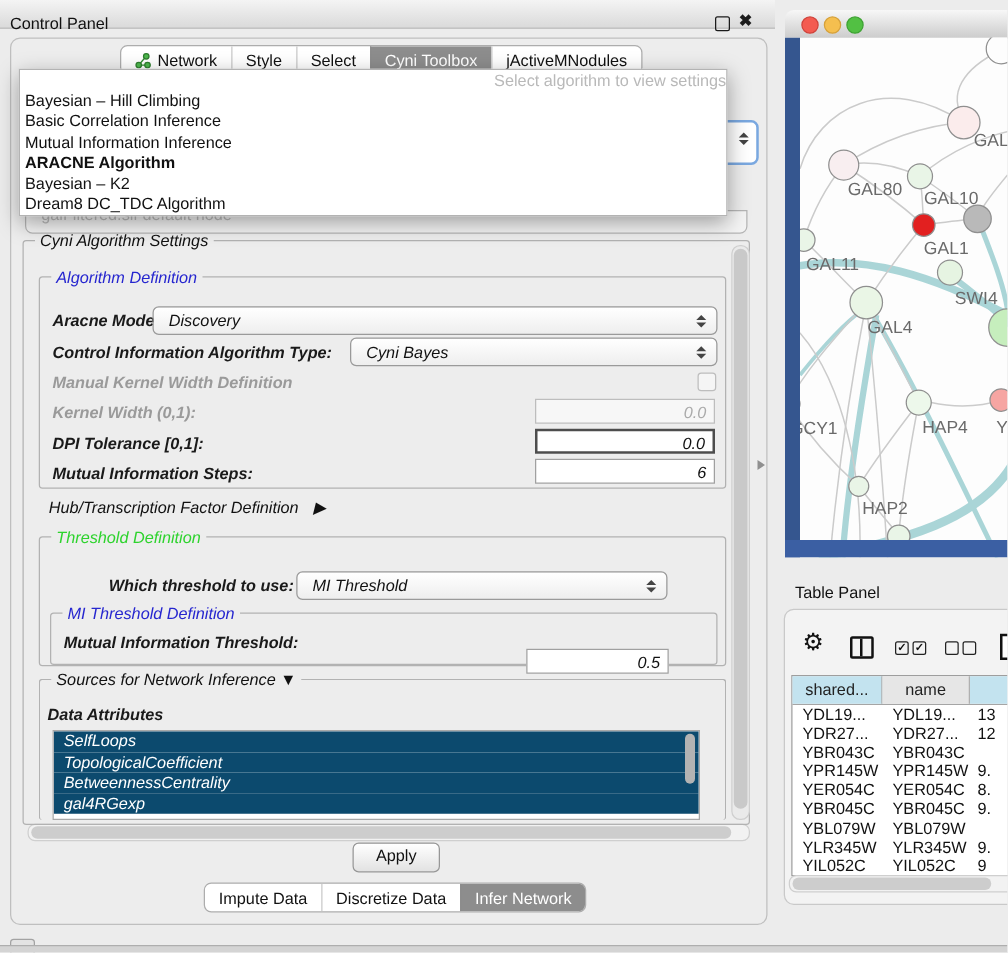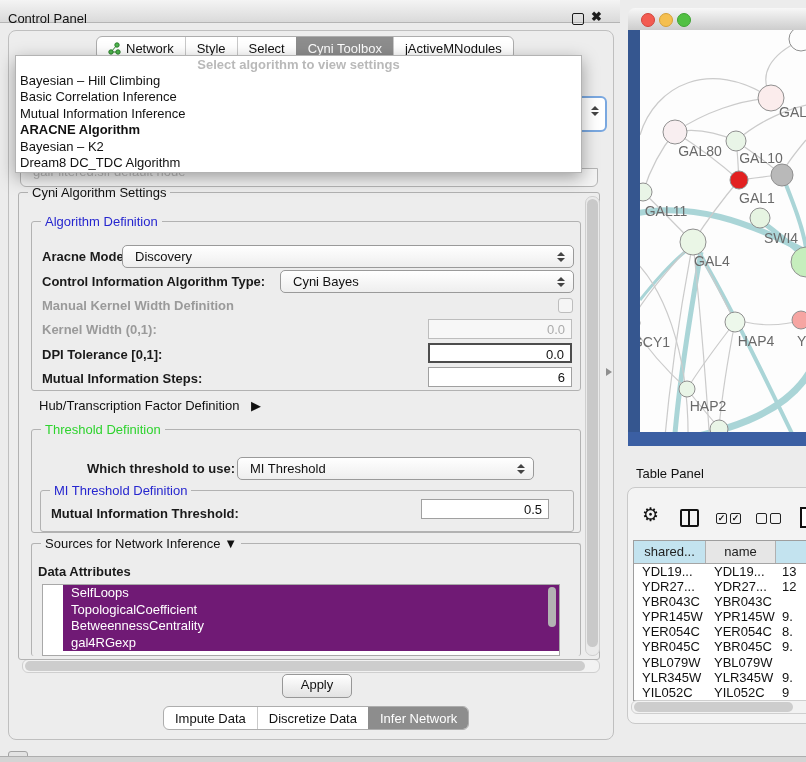--- a/index.html
+++ b/index.html
@@ -19,21 +19,21 @@
   .tabbar{display:flex;background:#fff;border:1px solid #adadad;border-radius:6px;height:22px;
           overflow:hidden;margin-left:18px;}
   .tab{display:flex;align-items:center;padding:0 11px;border-left:1px solid #c9c9c9;cursor:default;
        white-space:nowrap;}
   .tab:first-child{border-left:none;}
   .tab.sel{background:#8d8d8d;color:#fff;border-left-color:#8d8d8d;}
   .neticon{width:13px;height:13px;margin-right:5px;display:inline-block;}
   
   .popup{left:15px;top:55px;width:565px;height:116px;background:#fff;border:1px solid #b3b3b3;
          box-shadow:0 5px 16px rgba(0,0,0,.35);z-index:50;}
-  .popup-head{text-align:center;color:#b9b9b9;height:17px;line-height:17px;font-weight:bold;}
+  .popup-head{text-align:right;color:#b9b9b9;height:17px;line-height:17px;}
   .popup-item{height:16.4px;line-height:16.4px;padding-left:4px;}
   .popup-item.bold{font-weight:bold;}
   .ghost-combo{left:20px;top:168px;width:576px;height:17px;background:#f4f4f4;
                border:1px solid #b5b5b5;border-radius:0 0 6px 6px;overflow:hidden;z-index:4;}
   .ghost-combo span{display:block;margin:-5px 0 0 12px;color:#bcbcbc;}
   .ghost-blue{left:575px;top:96px;width:28px;height:32px;background:#fff;border:2px solid #7aa8e0;
               border-radius:6px;z-index:3;}
   
   .group{border:1px solid #b2b2b2;border-radius:3px;}
   .gtitle{position:absolute;top:-8px;left:9px;background:#ededed;padding:0 4px;line-height:15px;}
@@ -49,21 +49,21 @@
   .tri-up{width:0;height:0;border-left:4px solid transparent;border-right:4px solid transparent;
           border-bottom:4px solid #444;margin-bottom:2px;}
   .tri-dn{width:0;height:0;border-left:4px solid transparent;border-right:4px solid transparent;
           border-top:4px solid #444;}
   .inp{background:#fff;border:1px solid #a0a0a0;height:20px;line-height:20px;text-align:right;
        padding-right:6px;box-sizing:border-box;}
   .inp.dis{background:#f7f7f7;color:#ababab;border-color:#bdbdbd;}
   .inp.foc{border:2px solid #4d4d4d;}
   .cbx{width:13px;height:13px;border:1px solid #bdbdbd;border-radius:3px;background:#f5f5f5;}
   .attr-list{background:#fff;border:1px solid #a8a8a8;overflow:hidden;}
-  .attr-item{background:#701a75;color:#fff;height:16.5px;line-height:16.5px;padding-left:8px;margin-left:20px;}
+  .attr-item{background:#0c4a6e;color:#fff;height:16.5px;line-height:16.5px;padding-left:8px;}
   .sb-v{background:#eaeaea;border:1px solid #cfcfcf;border-radius:7px;}
   .sb-v .thumb{position:absolute;left:1px;right:1px;top:2px;bottom:8px;background:#c9c9c9;border-radius:6px;}
   .sb-h{background:#f2f2f2;border:1px solid #cfcfcf;border-radius:6px;}
   .sb-h .thumb{position:absolute;top:1px;bottom:1px;left:2px;right:14px;background:#cdcdcd;border-radius:5px;}
   .btn{background:linear-gradient(#ffffff,#e2e2e2);border:1px solid #979797;border-radius:5px;
        text-align:center;line-height:20px;margin-left:12px;}
   
   .net-win{left:628px;top:8px;width:184px;height:438px;}
   .net-title{position:absolute;left:0;top:0;width:184px;height:22px;border-radius:7px 0 0 0;
              background:linear-gradient(#f7f7f7,#cdcdcd);border-bottom:1px solid #9d9d9d;}
@@ -146,21 +146,21 @@
     <div id="ddItems">
         <div class="popup-item">Bayesian – Hill Climbing</div>
         <div class="popup-item">Basic Correlation Inference</div>
         <div class="popup-item">Mutual Information Inference</div>
         <div class="popup-item bold">ARACNE Algorithm</div>
         <div class="popup-item">Bayesian – K2</div>
         <div class="popup-item">Dream8 DC_TDC Algorithm</div>
       </div>
   </div>
 
-  <div class="abs group" style="left:18px;top:192px;width:580px;height:466px;z-index:2;">
+  <div class="abs group" style="left:18px;top:192px;width:580px;height:466px;z-index:2;font-style:italic;">
     <div class="gtitle">Cyni Algorithm Settings</div>
 
     <div class="abs group" style="left:12px;top:28px;width:548px;height:168px;">
       <div class="gtitle blue">Algorithm Definition</div>
 
       <div class="abs blbl" style="left:10px;top:27px;">Aracne Mode:</div>
       <div class="abs combo" style="left:90px;top:23px;width:450px;">
         <span class="ctext">Discovery</span>
         <div class="stepper">
             <div class="tri-up"></div>
@@ -203,21 +203,21 @@
         <span class="ctext">MI Threshold</span>
         <div class="stepper">
             <div class="tri-up"></div>
             <div class="tri-dn"></div>
           </div>
       </div>
 
       <div class="abs group" style="left:8px;top:60px;width:532px;height:40px;">
         <div class="gtitle blue">MI Threshold Definition</div>
         <div class="abs blbl" style="left:10px;top:15px;">Mutual Information Threshold:</div>
-        <div class="abs inp" style="left:380px;top:8px;width:128px;padding-left:40px;">0.5</div>
+        <div class="abs inp" style="left:380px;top:28px;width:114px;padding-left:40px;">0.5</div>
       </div>
     </div>
 
     <div class="abs group" style="left:12px;top:350px;width:548px;height:112px;border-bottom:none;">
       <div class="gtitle">
         <span>Sources for Network Inference</span>
         <span>▼</span>
       </div>
       <div class="abs blbl" style="left:6px;top:20px;">Data Attributes</div>
       <div class="abs attr-list" style="left:10px;top:40px;width:516px;height:70px;" id="attrList">

